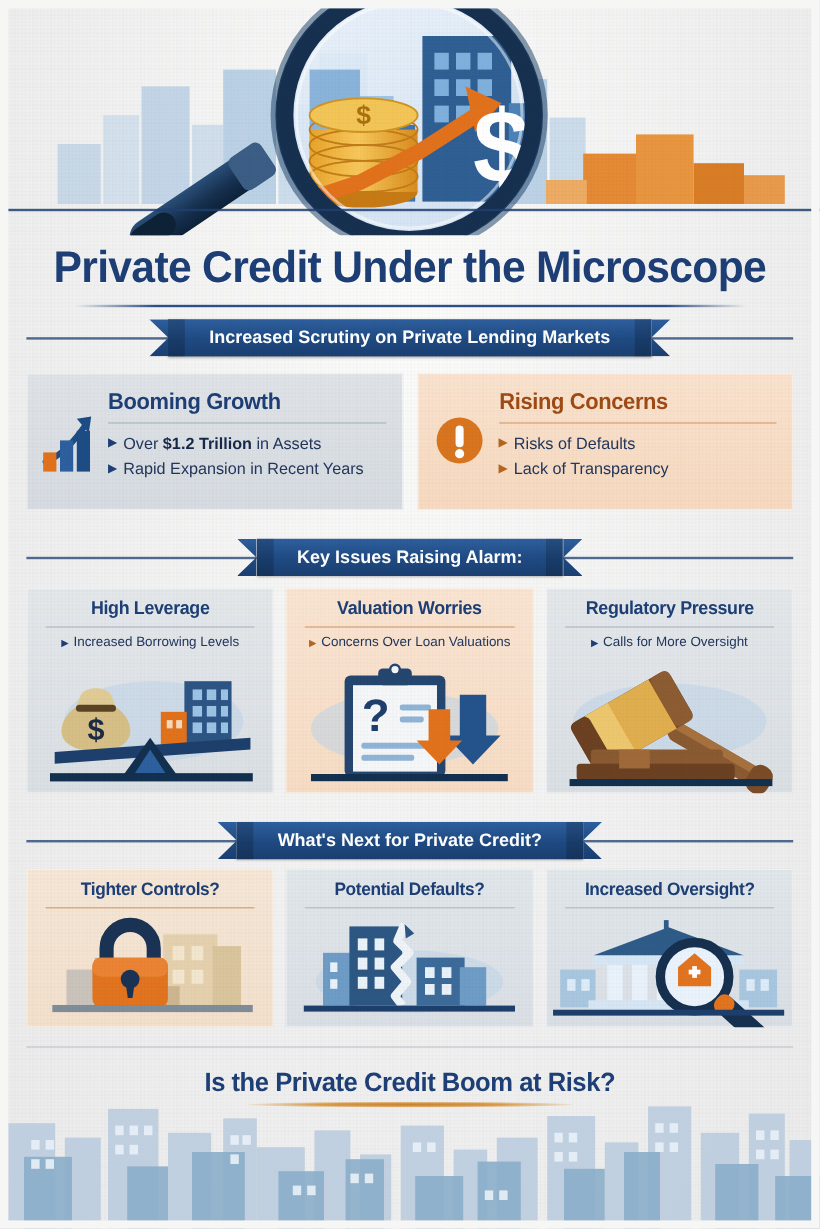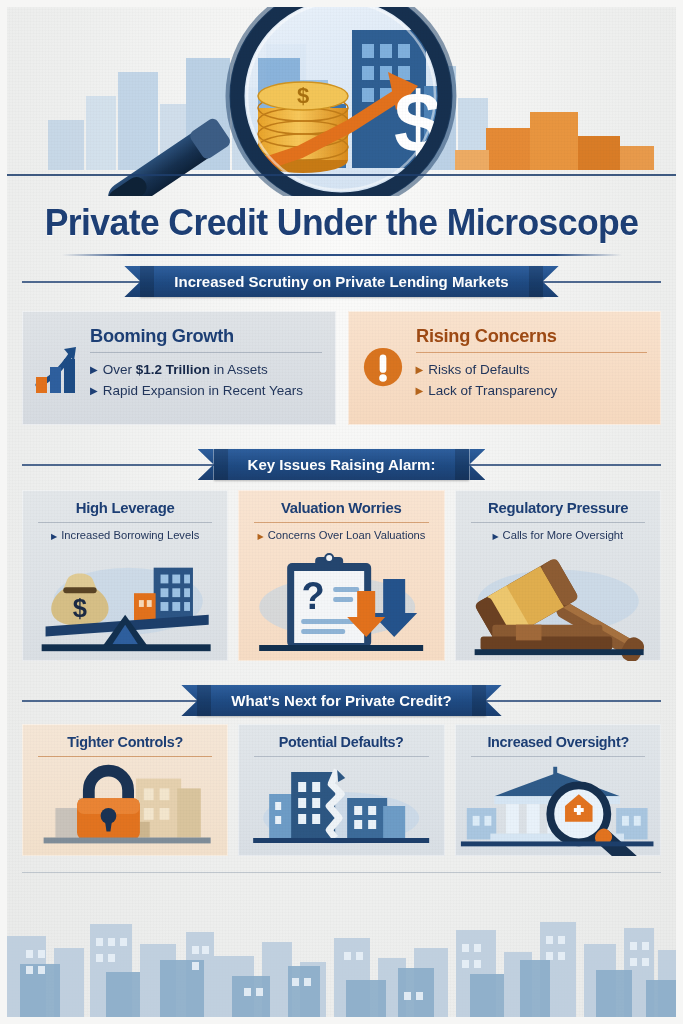--- a/index.html
+++ b/index.html
@@ -554,20 +554,24 @@
               <rect x="144" y="64" width="16" height="17" rx="7" fill="#e2731f"></rect>
             </g>
           </g>
           <rect x="6" y="78" width="196" height="5" fill="#1d3f6b"></rect>
         </svg>
       </div>
     </div>
   </div>
 
   <div class="foot-rule"></div>
+  <div class="foot-wrap">
+    <div class="foot-title">Is the Private Credit Boom at Risk?</div>
+    <div class="foot-swoosh"></div>
+  </div>
 
   <div class="skyline">
     <svg viewBox="0 0 683 110" preserveAspectRatio="none" xmlns="http://www.w3.org/2000/svg">
       <g fill="#b9cbdd" opacity=".85">
         <rect x="0" y="22" width="46" height="88"></rect>
         <rect x="54" y="34" width="30" height="76"></rect>
         <rect x="90" y="10" width="42" height="100"></rect>
         <rect x="140" y="30" width="36" height="80"></rect>
         <rect x="186" y="18" width="28" height="92"></rect>
         <rect x="214" y="42" width="40" height="68"></rect>

